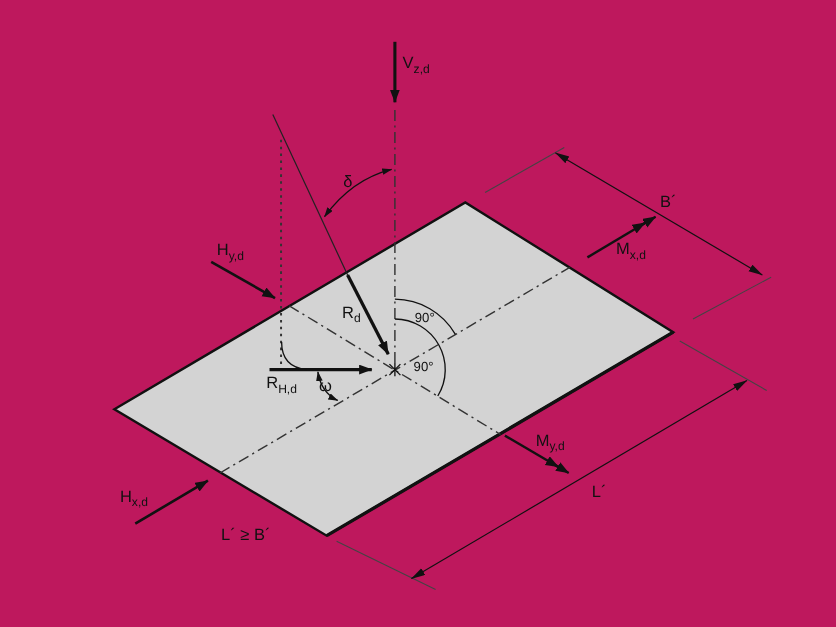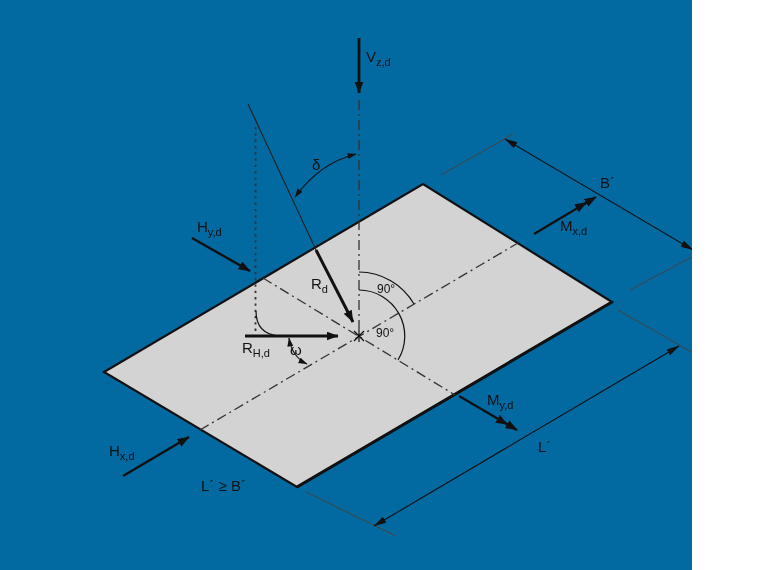--- a/index.html
+++ b/index.html
@@ -1,16 +1,16 @@
 <!DOCTYPE html>
 <html><head>
 <meta charset="utf-8">
 <style>
   html,body{margin:0;padding:0;background:#ffffff;}
-  .canvas{width:692px;height:570px;position:relative;background:#0369a1;overflow:hidden;}
+  .canvas{width:760px;height:570px;position:relative;background:#be185d;overflow:hidden;}
   svg{display:block;}
   text{font-family:"Liberation Sans","DejaVu Sans",sans-serif;fill:#111;}
   .lbl{font-size:15px;}
   .sub{font-size:11px;}
   .small{font-size:12px;}
   .greek{font-size:15px;}
 </style>
 </head>
 <body>
 

